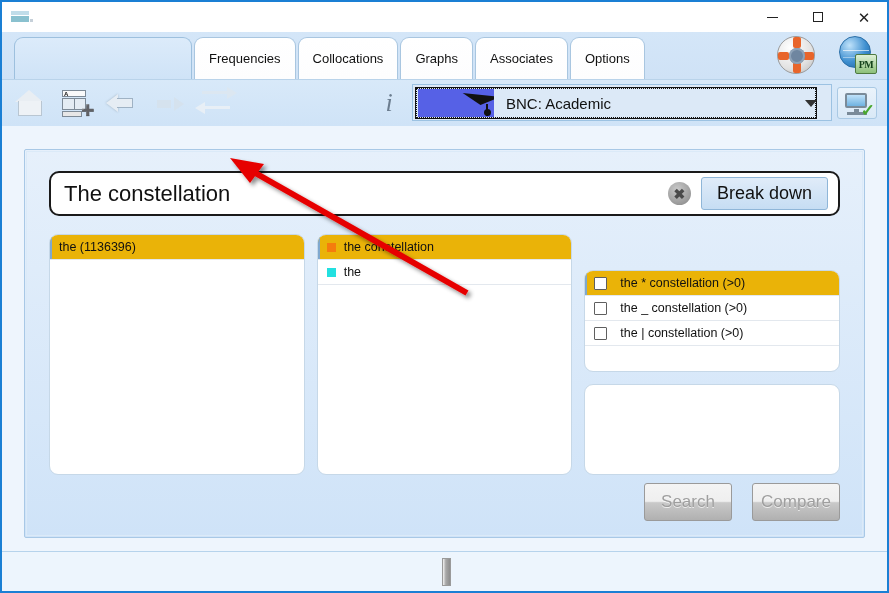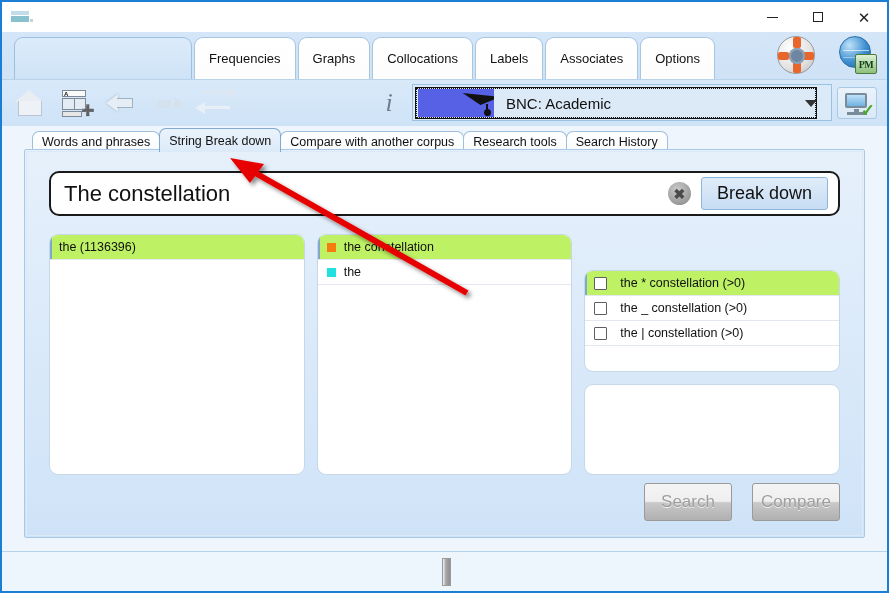--- a/index.html
+++ b/index.html
@@ -267,21 +267,21 @@
   .col-a .listbox, .col-b .listbox { flex:1; }
   .col-c .lb-top { height:102px;margin-top:36px; }
   .col-c .lb-bot { flex:1; }
 
   .row {
     height:25px; display:flex; align-items:center;
     font-size:12.5px; color:#111; padding-left:9px;
     border-bottom:1px solid #e3e8ee;
     background:#fff;
   }
-  .row.sel { background:#bef264; box-shadow: inset 2px 0 0 #7fa8cf; }
+  .row.sel { background:#eab308; box-shadow: inset 2px 0 0 #7fa8cf; }
   .bullet { width:9px; height:9px; margin-right:8px; flex:none; display:inline-block; }
   .cb {
     width:13px; height:13px; border:1px solid #5f5f5f; background:#fff;
     margin-right:13px; flex:none; border-radius:1px;
   }
   .row-label { white-space:nowrap; }
 
   
   .btnrow { position:absolute; right:24px; bottom:16px; display:flex; gap:20px; }
   .gbtn {
@@ -334,27 +334,24 @@
 
   <div class="ribbon">
     <div class="ribbon-tabs">
       <div class="rtab blank">
           <span></span>
         </div>
       <div class="rtab">
           <span>Frequencies</span>
         </div>
       <div class="rtab">
+          <span>Collocations</span>
+        </div>
+      <div class="rtab">
           <span>Graphs</span>
-        </div>
-      <div class="rtab">
-          <span>Collocations</span>
-        </div>
-      <div class="rtab">
-          <span>Labels</span>
         </div>
       <div class="rtab">
           <span>Associates</span>
         </div>
       <div class="rtab">
           <span>Options</span>
         </div>
     </div>
     <div class="ribbon-right">
       <div class="ico ico-buoy">
@@ -407,37 +404,20 @@
     <span class="corpus-caret"></span>
   </div>
 
   <div class="monitor-btn">
     <span class="mon-screen"></span>
       <span class="mon-stand"></span>
     <span class="mon-base"></span>
       <span class="mon-check">✓</span>
   </div>
 
-  <div class="subtabs">
-    <div class="stab">
-        <span>Words and phrases</span>
-      </div>
-    <div class="stab active">
-        <span>String Break down</span>
-      </div>
-    <div class="stab">
-        <span>Compare with another corpus</span>
-      </div>
-    <div class="stab">
-        <span>Research tools</span>
-      </div>
-    <div class="stab">
-        <span>Search History</span>
-      </div>
-  </div>
 
   <div class="pane">
 
     <div class="searchbar">
       <div class="search-text" placeholder="">The constellation</div>
       <div class="clear-btn">✖</div>
       <div class="breakdown-btn">Break down</div>
     </div>
 
     <div class="cols">

